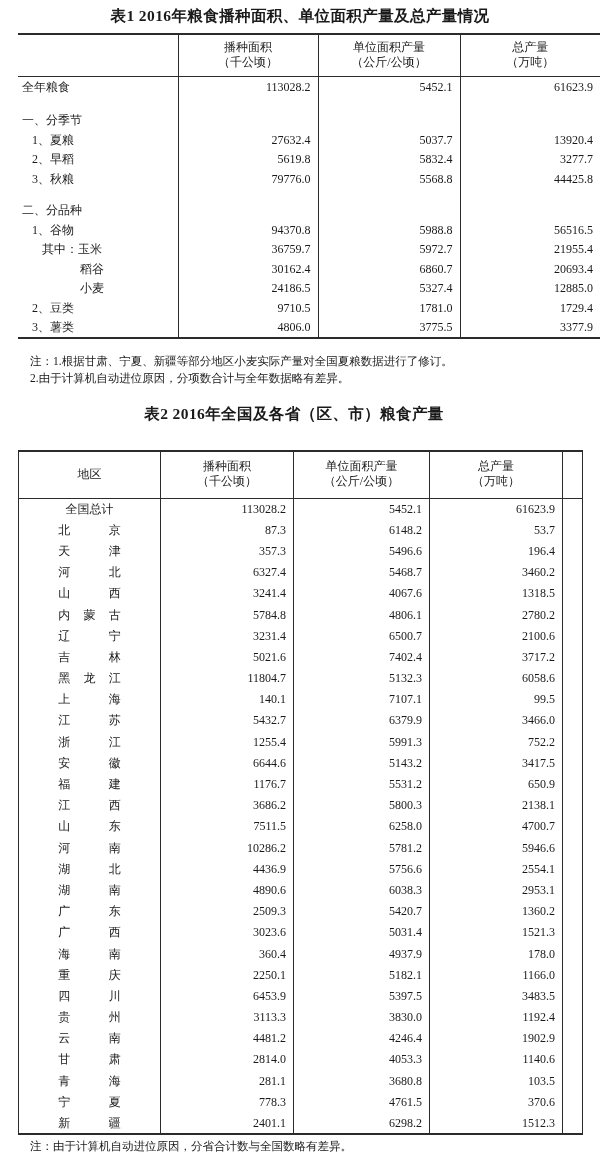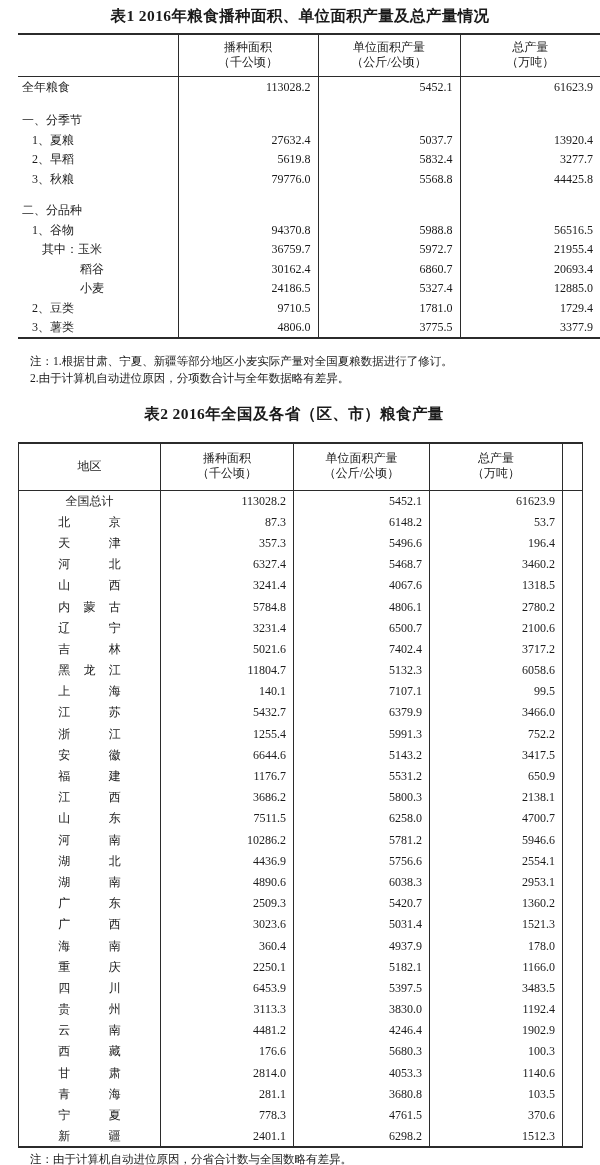--- a/index.html
+++ b/index.html
@@ -85,21 +85,21 @@
     line-height: 1.5;
     padding-left: 30px;
   }
   .notes .note-line { white-space: nowrap; }
   #table1-notes { padding-top: 14px; }
   #table2-notes { padding-top: 3px; }
 
   
   #table2 {
     width: 564px;
-    margin: 8px 0 0 18px;
+    margin: 16px 0 0 18px;
     border-left: 1px solid #2b2b2b;
     border-right: 1px solid #2b2b2b;
   }
   #table2 .rule-top { border-top: 2px solid #2b2b2b; }
   #table2 .rule-mid { border-top: 1px solid #2b2b2b; }
   #table2 .rule-bot { border-bottom: 2px solid #2b2b2b; }
   #table2 td.vl, #table2 th.vl { border-left: 1px solid #2b2b2b; }
 
   #table2 tr.hdr-row th { height: 48px; }
   #table2 tr.data-row td { height: 21.2px; }
@@ -448,27 +448,20 @@
           <td class="vl"></td>
         </tr>
         <tr class="data-row">
           <td class="region"><span class="just">云南</span></td>
           <td class="num vl">4481.2</td>
           <td class="num vl">4246.4</td>
           <td class="num vl">1902.9</td>
           <td class="vl"></td>
         </tr>
         <tr class="data-row">
-          <td class="region"><span class="just">西藏</span></td>
-          <td class="num vl">176.6</td>
-          <td class="num vl">5680.3</td>
-          <td class="num vl">100.3</td>
-          <td class="vl"></td>
-        </tr>
-        <tr class="data-row">
           <td class="region"><span class="just">甘肃</span></td>
           <td class="num vl">2814.0</td>
           <td class="num vl">4053.3</td>
           <td class="num vl">1140.6</td>
           <td class="vl"></td>
         </tr>
         <tr class="data-row">
           <td class="region"><span class="just">青海</span></td>
           <td class="num vl">281.1</td>
           <td class="num vl">3680.8</td>

